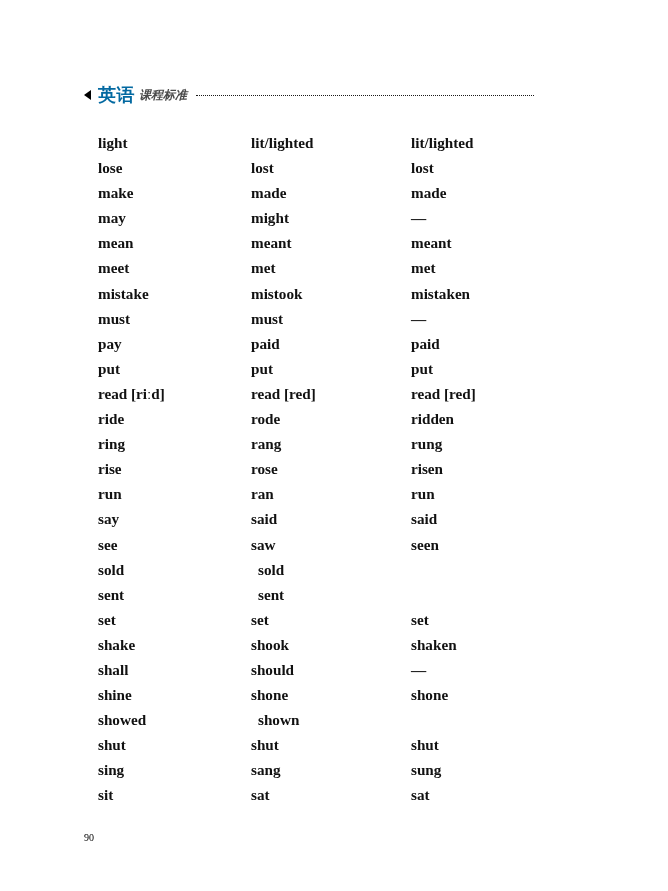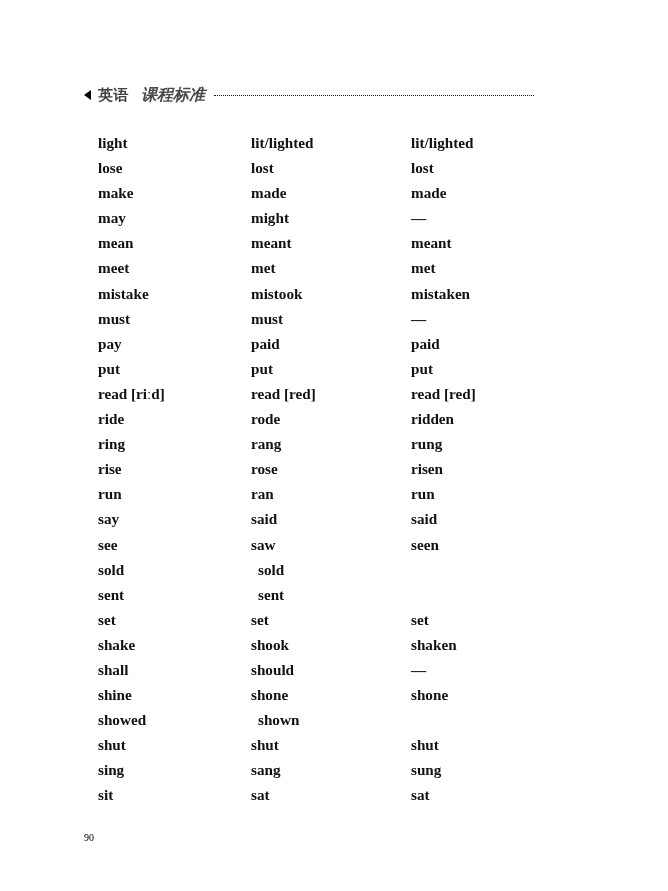--- a/index.html
+++ b/index.html
@@ -36,33 +36,33 @@
     width: 0;
     height: 0;
     border-top: 5px solid transparent;
     border-bottom: 5px solid transparent;
     border-right: 7px solid #000;
     margin-right: 7px;
     flex: 0 0 auto;
   }
   .header-subject {
     font-family: "DejaVu Sans", sans-serif;
-    font-size: 15px;
+    font-size: 18px;
     font-weight: bold;
     letter-spacing: 0.5px;
-    color: #404040;
+    color: #0369a1;
     flex: 0 0 auto;
   }
   .header-standard {
     font-family: "DejaVu Serif", serif;
-    font-size: 16px;
+    font-size: 12px;
     font-style: italic;
     font-weight: bold;
     color: #4a4a4a;
-    margin-left: 12px;
+    margin-left: 4px;
     flex: 0 0 auto;
   }
   .header-rule {
     flex: 1 1 auto;
     margin-left: 9px;
     height: 1px;
     border-top: 1.5px dotted #1a1a1a;
     position: relative;
     top: 1px;
   }

